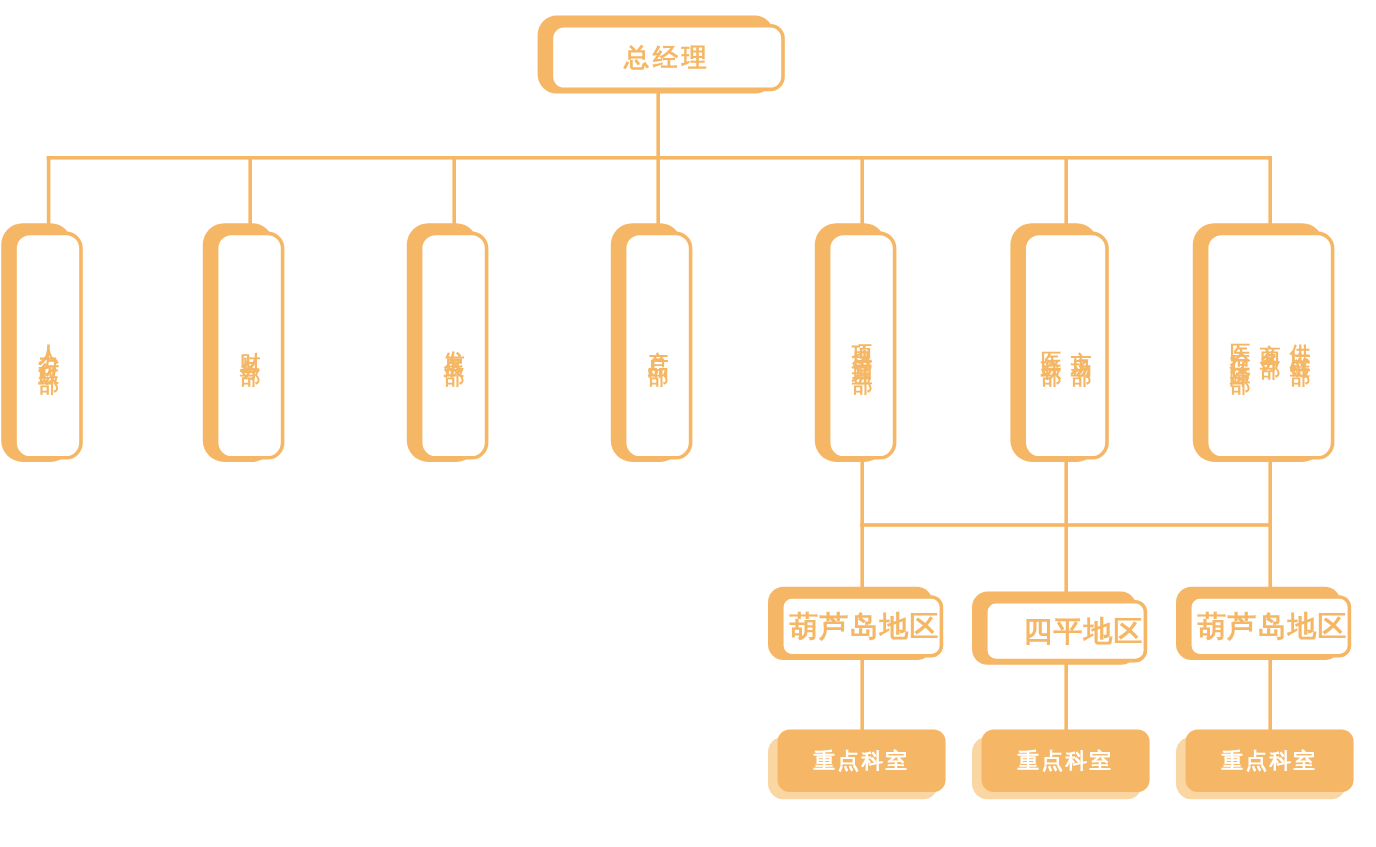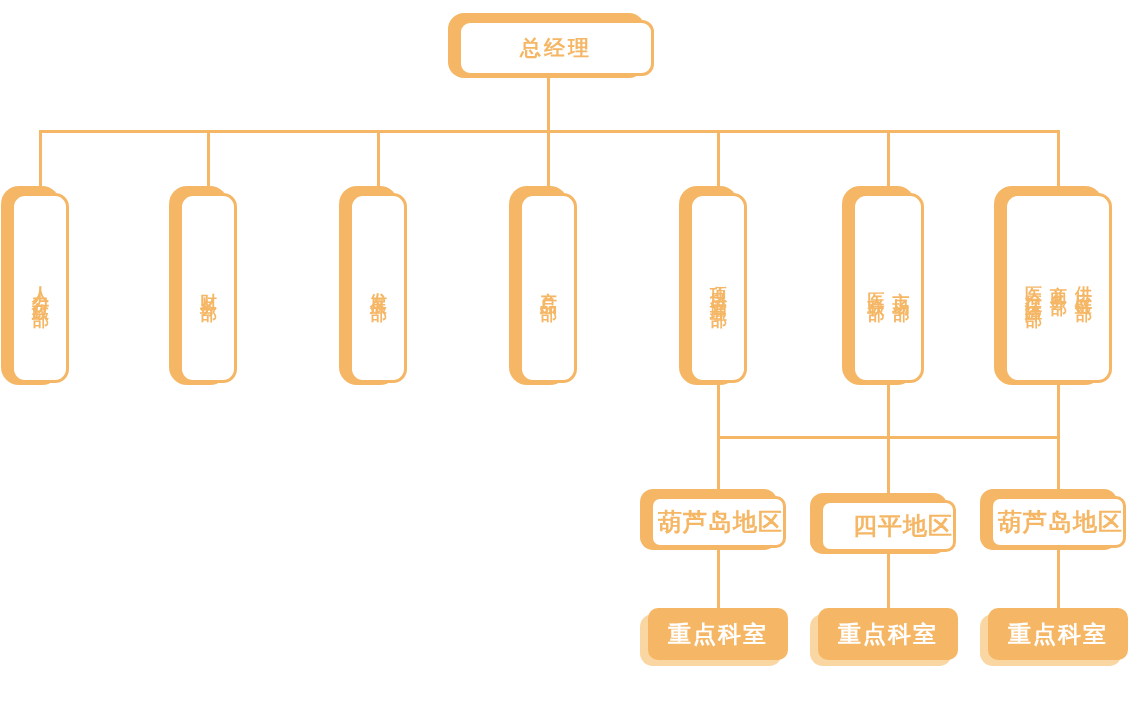--- a/index.html
+++ b/index.html
@@ -57,21 +57,21 @@
   .solid-node .backplate{
     left:-8px; top:6px; right:6px; bottom:-6px;
     background:var(--shadow);
     border-radius:13px;
   }
   .solid-node .face{
     background:var(--orange);
     border:none;
     border-radius:10px;
     color:#ffffff;
-    font-size:23px;
+    font-size:18px;
     letter-spacing:2px;
   }
 </style>
 </head>
 <body>
 
 <div class="canvas">
 
   <div class="line" style="left:547px;top:74px;width:3px;height:58px;"></div>
   <div class="line" style="left:39px;top:130px;width:1021px;height:3px;"></div>

